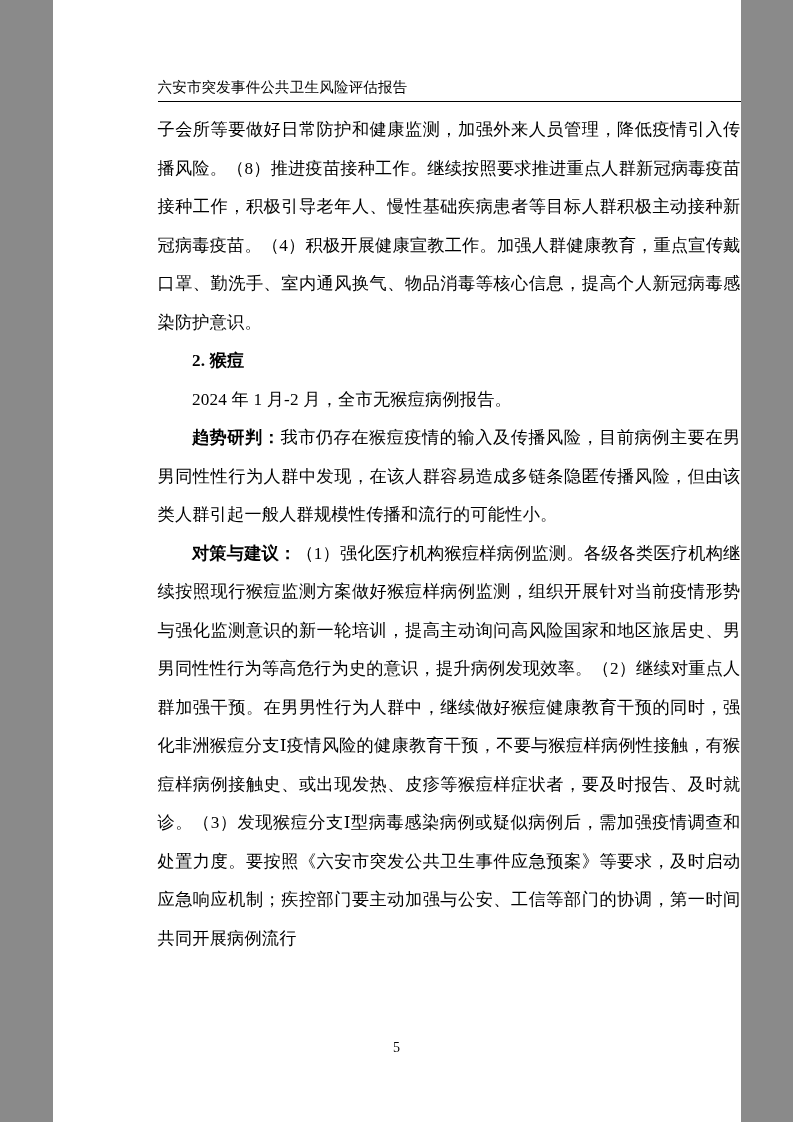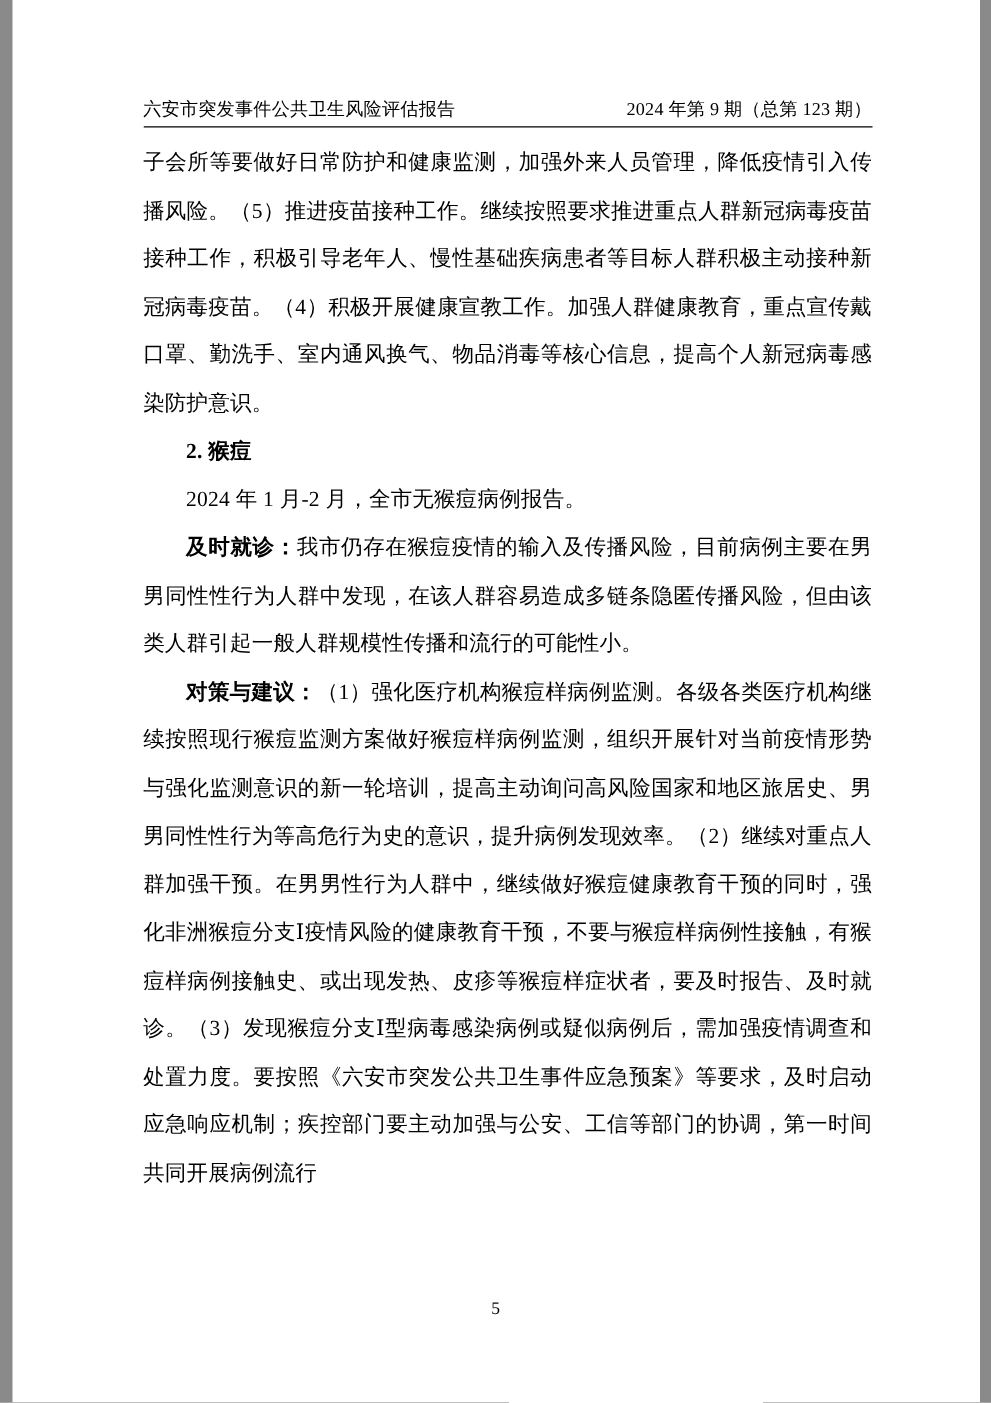--- a/index.html
+++ b/index.html
@@ -5,21 +5,21 @@
   html, body {
     margin: 0;
     padding: 0;
     background: #8a8a8a;
   }
   body {
     font-family: "Liberation Serif", "DejaVu Serif", serif;
   }
   .page {
     position: relative;
-    width: 774px;
+    width: 688px;
     height: 1122px;
     background: #ffffff;
     margin: 0 auto;
     overflow: hidden;
     box-sizing: border-box;
   }
   .content {
     position: absolute;
     left: 105px;
     top: 78px;
@@ -81,33 +81,32 @@
 </style>
 </head>
 <body>
 
 <div class="page">
 
   <div class="content">
 
     <div class="header">
       <span class="left">六安市突发事件公共卫生风险评估报告</span>
-      <span class="right">2024 年第 9 期（总第 123 期）</span>
     </div>
     <div class="rule"></div>
 
     <div class="body-text">
 
-      <p>子会所等要做好日常防护和健康监测，加强外来人员管理，降低疫情引入传播风险。（5）推进疫苗接种工作。继续按照要求推进重点人群新冠病毒疫苗接种工作，积极引导老年人、慢性基础疾病患者等目标人群积极主动接种新冠病毒疫苗。（4）积极开展健康宣教工作。加强人群健康教育，重点宣传戴口罩、勤洗手、室内通风换气、物品消毒等核心信息，提高个人新冠病毒感染防护意识。</p>
+      <p>子会所等要做好日常防护和健康监测，加强外来人员管理，降低疫情引入传播风险。（8）推进疫苗接种工作。继续按照要求推进重点人群新冠病毒疫苗接种工作，积极引导老年人、慢性基础疾病患者等目标人群积极主动接种新冠病毒疫苗。（4）积极开展健康宣教工作。加强人群健康教育，重点宣传戴口罩、勤洗手、室内通风换气、物品消毒等核心信息，提高个人新冠病毒感染防护意识。</p>
 
       <p class="heading">2. 猴痘</p>
 
       <p class="indent2">2024 年 1 月-2 月，全市无猴痘病例报告。</p>
 
-      <p class="indent2"><span class="bold">及时就诊：</span><span>我市仍存在猴痘疫情的输入及传播风险，目前病例主要在男男同性性行为人群中发现，在该人群容易造成多链条隐匿传播风险，但由该类人群引起一般人群规模性传播和流行的可能性小。</span></p>
+      <p class="indent2"><span class="bold">趋势研判：</span><span>我市仍存在猴痘疫情的输入及传播风险，目前病例主要在男男同性性行为人群中发现，在该人群容易造成多链条隐匿传播风险，但由该类人群引起一般人群规模性传播和流行的可能性小。</span></p>
 
       <p class="indent2"><span class="bold">对策与建议：</span><span>（1）强化医疗机构猴痘样病例监测。各级各类医疗机构继续按照现行猴痘监测方案做好猴痘样病例监测，组织开展针对当前疫情形势与强化监测意识的新一轮培训，提高主动询问高风险国家和地区旅居史、男男同性性行为等高危行为史的意识，提升病例发现效率。（2）继续对重点人群加强干预。在男男性行为人群中，继续做好猴痘健康教育干预的同时，强化非洲猴痘分支Ⅰ疫情风险的健康教育干预，不要与猴痘样病例性接触，有猴痘样病例接触史、或出现发热、皮疹等猴痘样症状者，要及时报告、及时就诊。（3）发现猴痘分支Ⅰ型病毒感染病例或疑似病例后，需加强疫情调查和处置力度。要按照《六安市突发公共卫生事件应急预案》等要求，及时启动应急响应机制；疾控部门要主动加强与公安、工信等部门的协调，第一时间共同开展病例流行</span></p>
 
     </div>
   </div>
 
   <div class="pagenum">5</div>
 
 </div>
 

